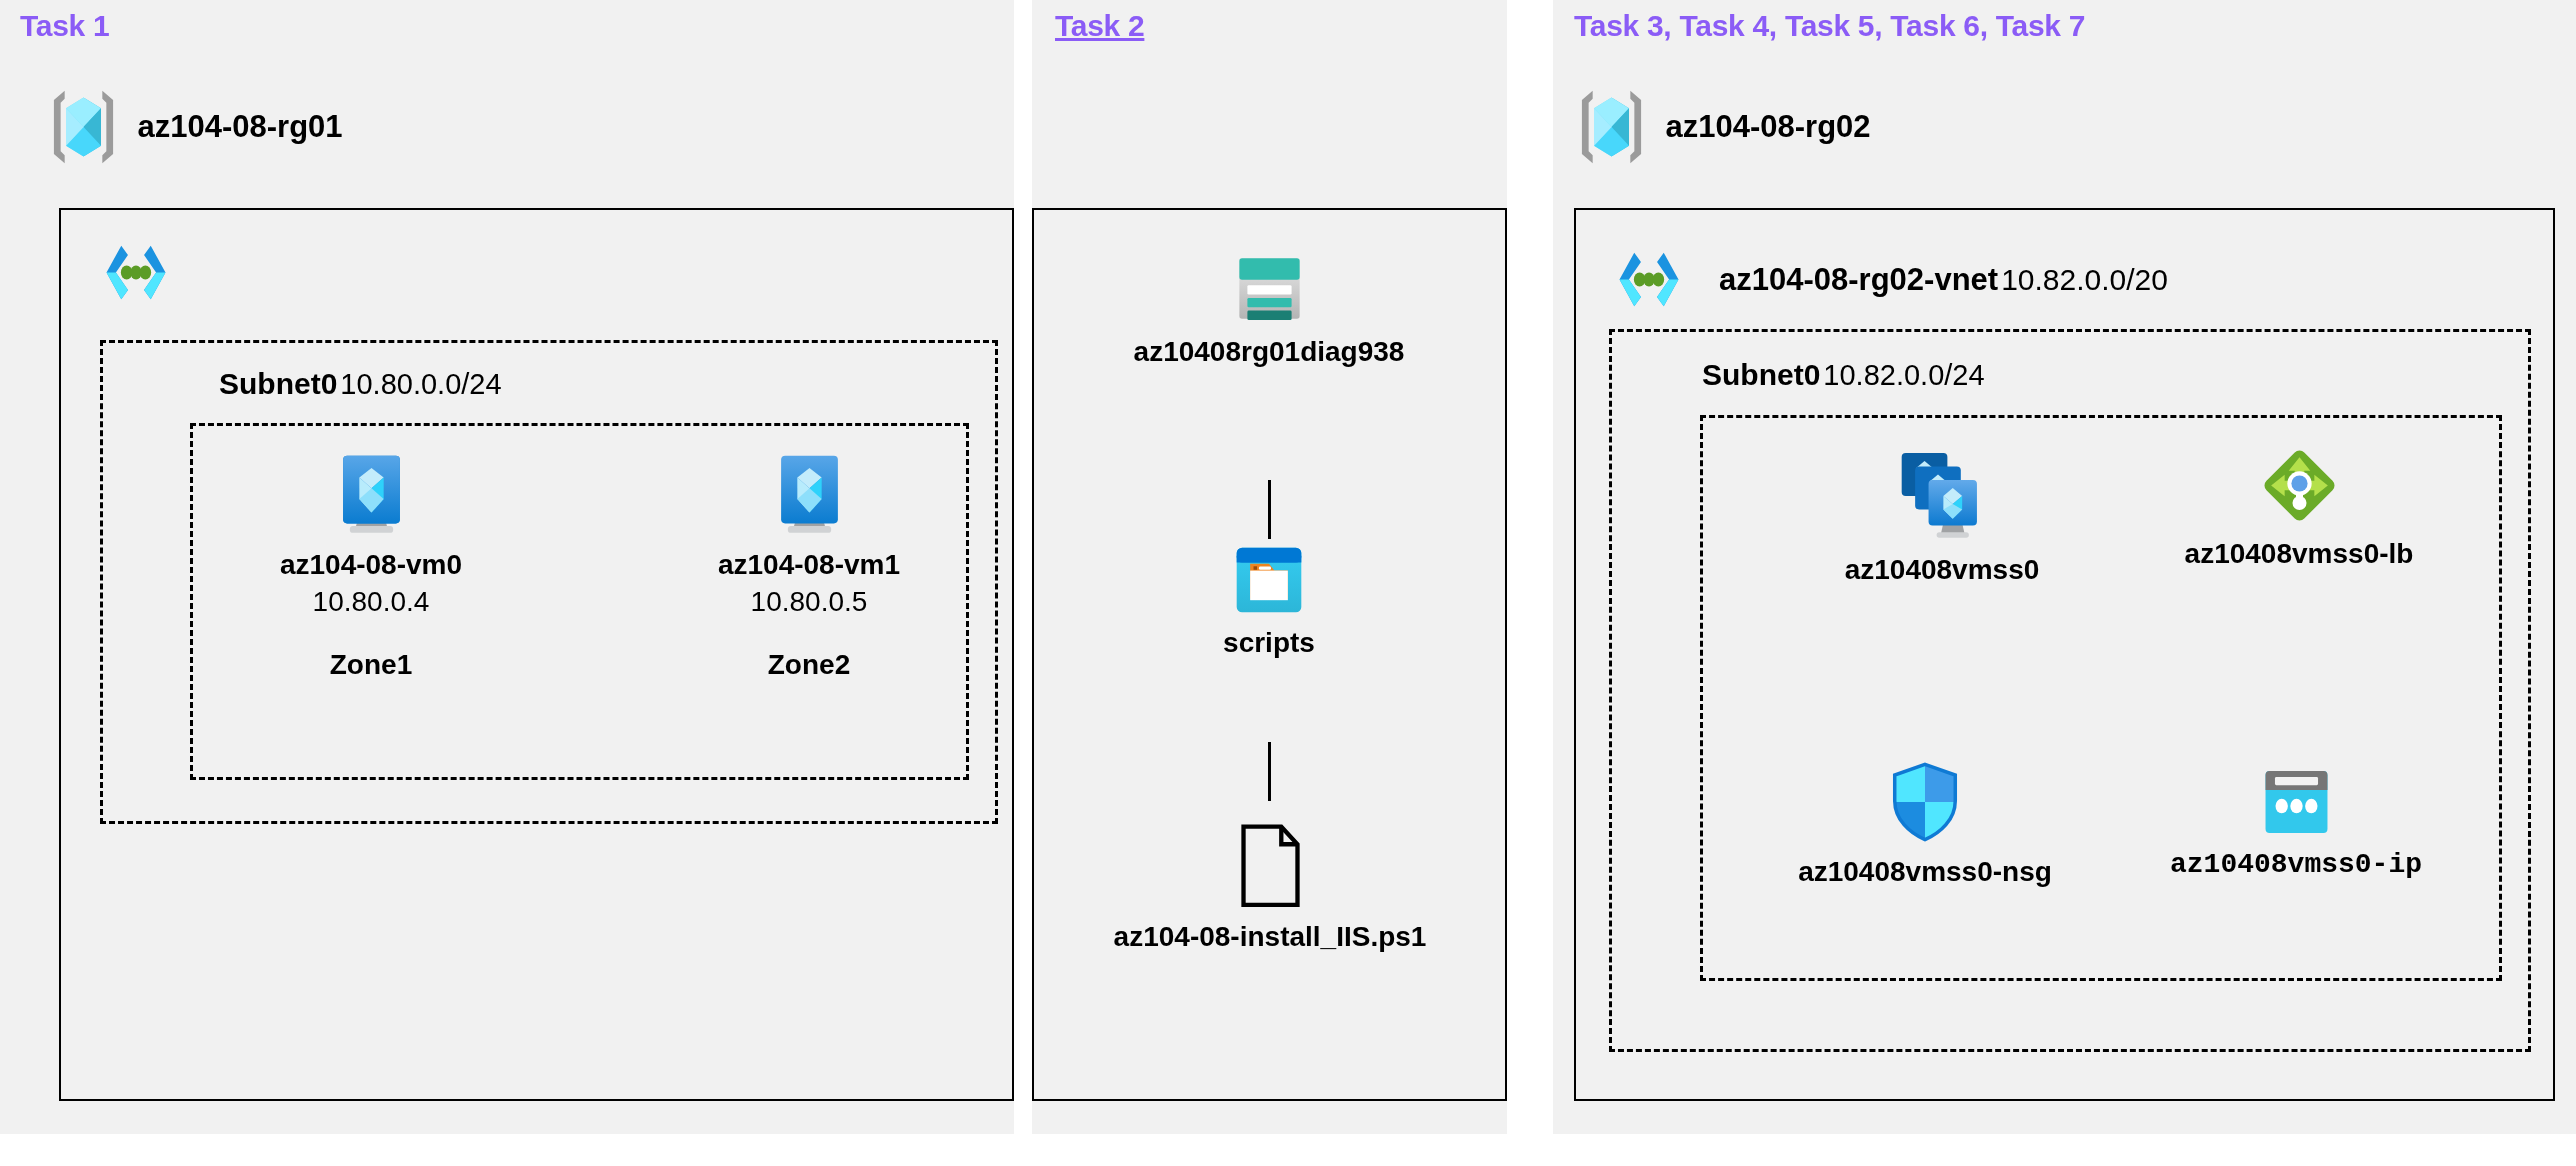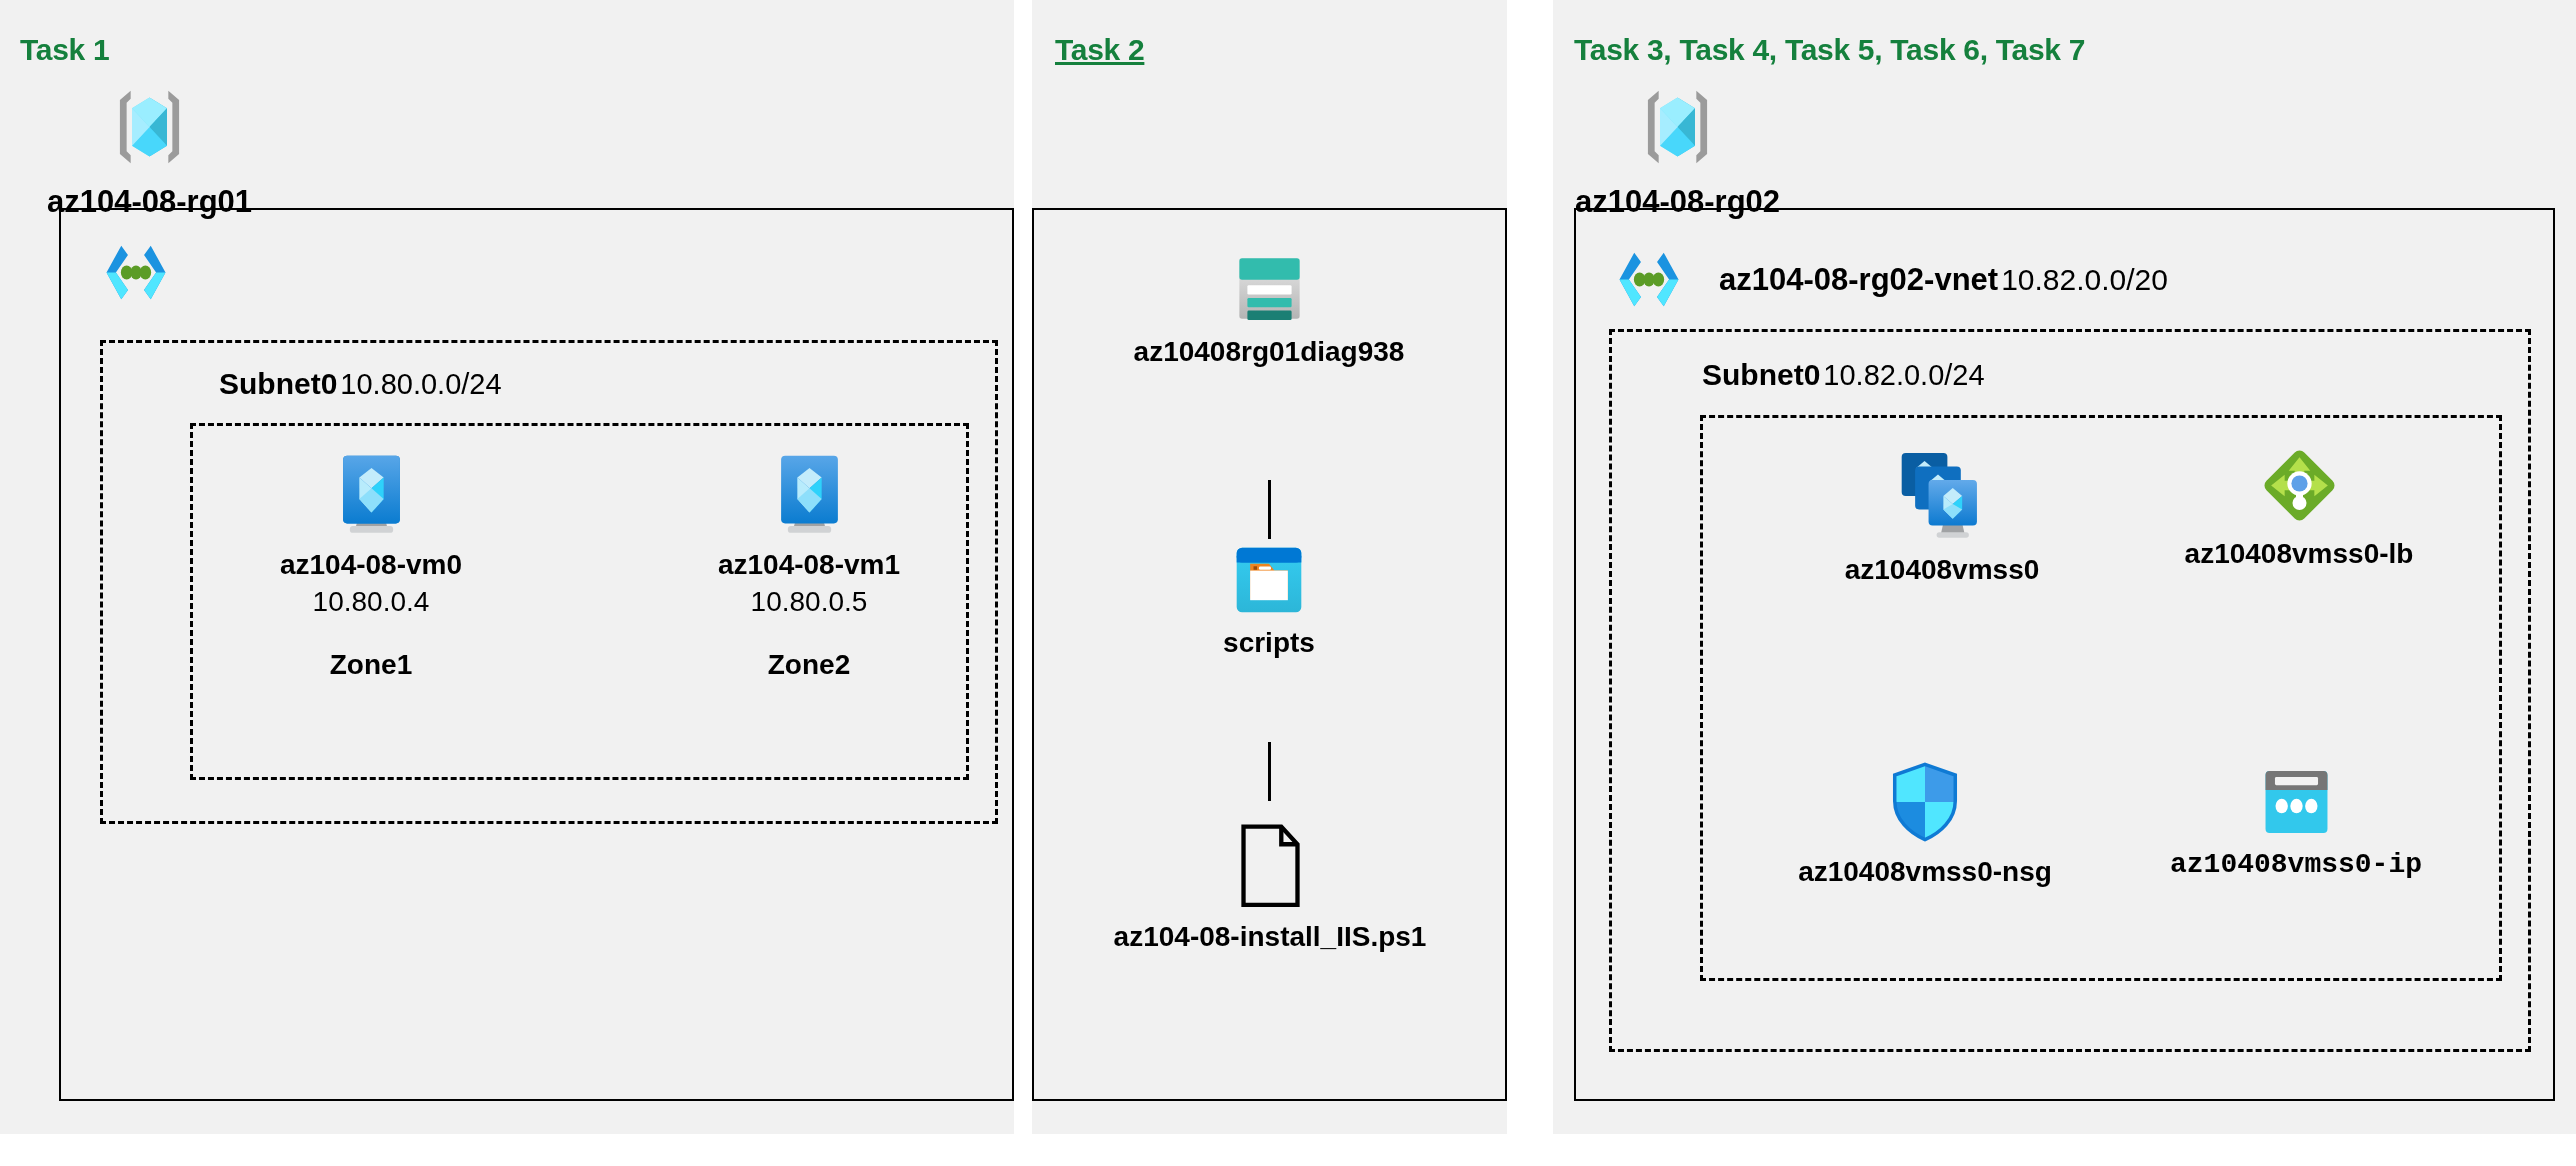--- a/index.html
+++ b/index.html
@@ -3,26 +3,26 @@
 <meta charset="utf-8">
 <style>
   html,body{margin:0;padding:0;background:#ffffff;}
   body{
     width:2576px;height:1166px;position:relative;overflow:hidden;
     font-family:"Liberation Sans", sans-serif;
     color:#000000;
   }
   .panel{position:absolute;background:#f1f1f1;}
   .task-title{
-    position:absolute;font-weight:bold;font-size:30px;color:#15803d;
-    white-space:nowrap;letter-spacing:-0.3px;margin-top:24px;
+    position:absolute;font-weight:bold;font-size:30px;color:#8b5cf6;
+    white-space:nowrap;letter-spacing:-0.3px;
   }
   .solidbox{position:absolute;border:2.7px solid #000;box-sizing:border-box;}
   .dashbox{position:absolute;border:3.4px dashed #000;box-sizing:border-box;}
-  .rg-row{position:absolute;display:flex;align-items:center;gap:17.5px;flex-direction:column;}
+  .rg-row{position:absolute;display:flex;align-items:center;gap:17.5px;}
   .rg-label{font-weight:bold;font-size:31px;white-space:nowrap;}
   .vnet-row{position:absolute;display:flex;align-items:center;gap:19px;}
   .vnet-name{font-weight:bold;font-size:31px;white-space:nowrap;}
   .vnet-cidr{font-weight:normal;font-size:30px;white-space:nowrap;}
   .subnet-row{position:absolute;white-space:nowrap;}
   .subnet-name{font-weight:bold;font-size:30px;}
   .subnet-cidr{font-weight:normal;font-size:29px;}
   .node{position:absolute;display:flex;flex-direction:column;align-items:center;}
   .node-label{font-weight:bold;font-size:28px;white-space:nowrap;margin-top:12px;text-align:right;}
   .node-sub{font-weight:normal;font-size:28px;white-space:nowrap;margin-top:5.4px;text-align:center;}

